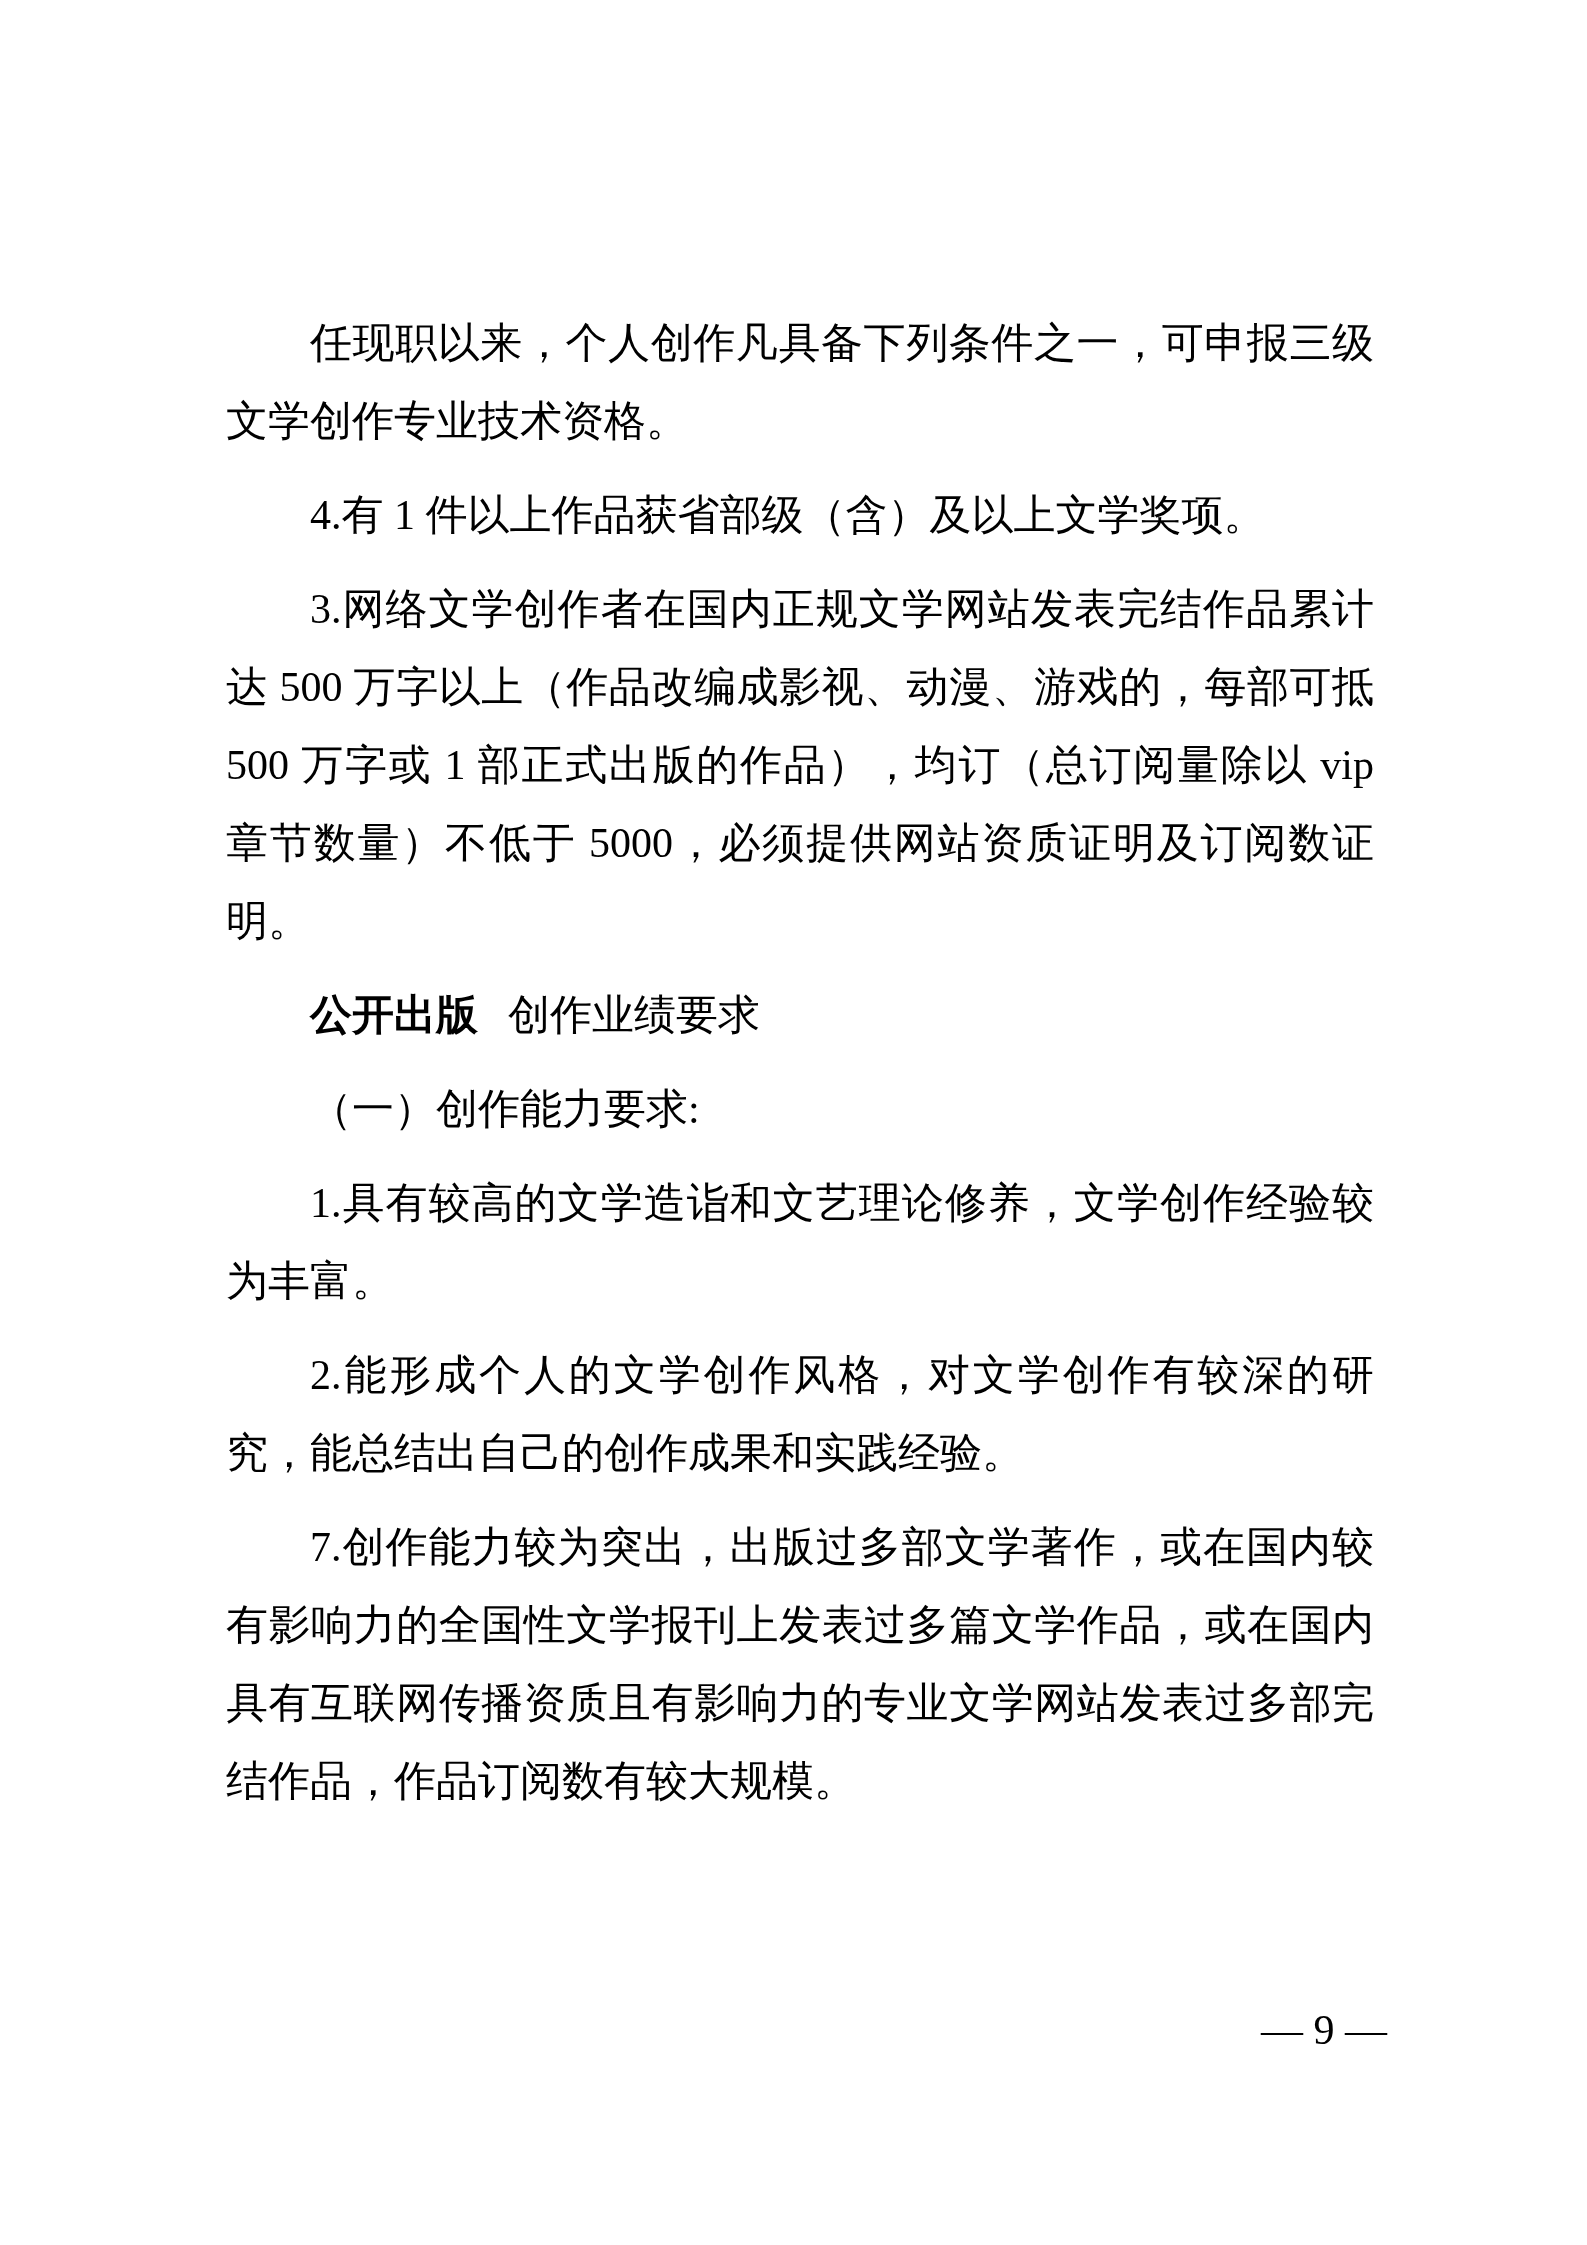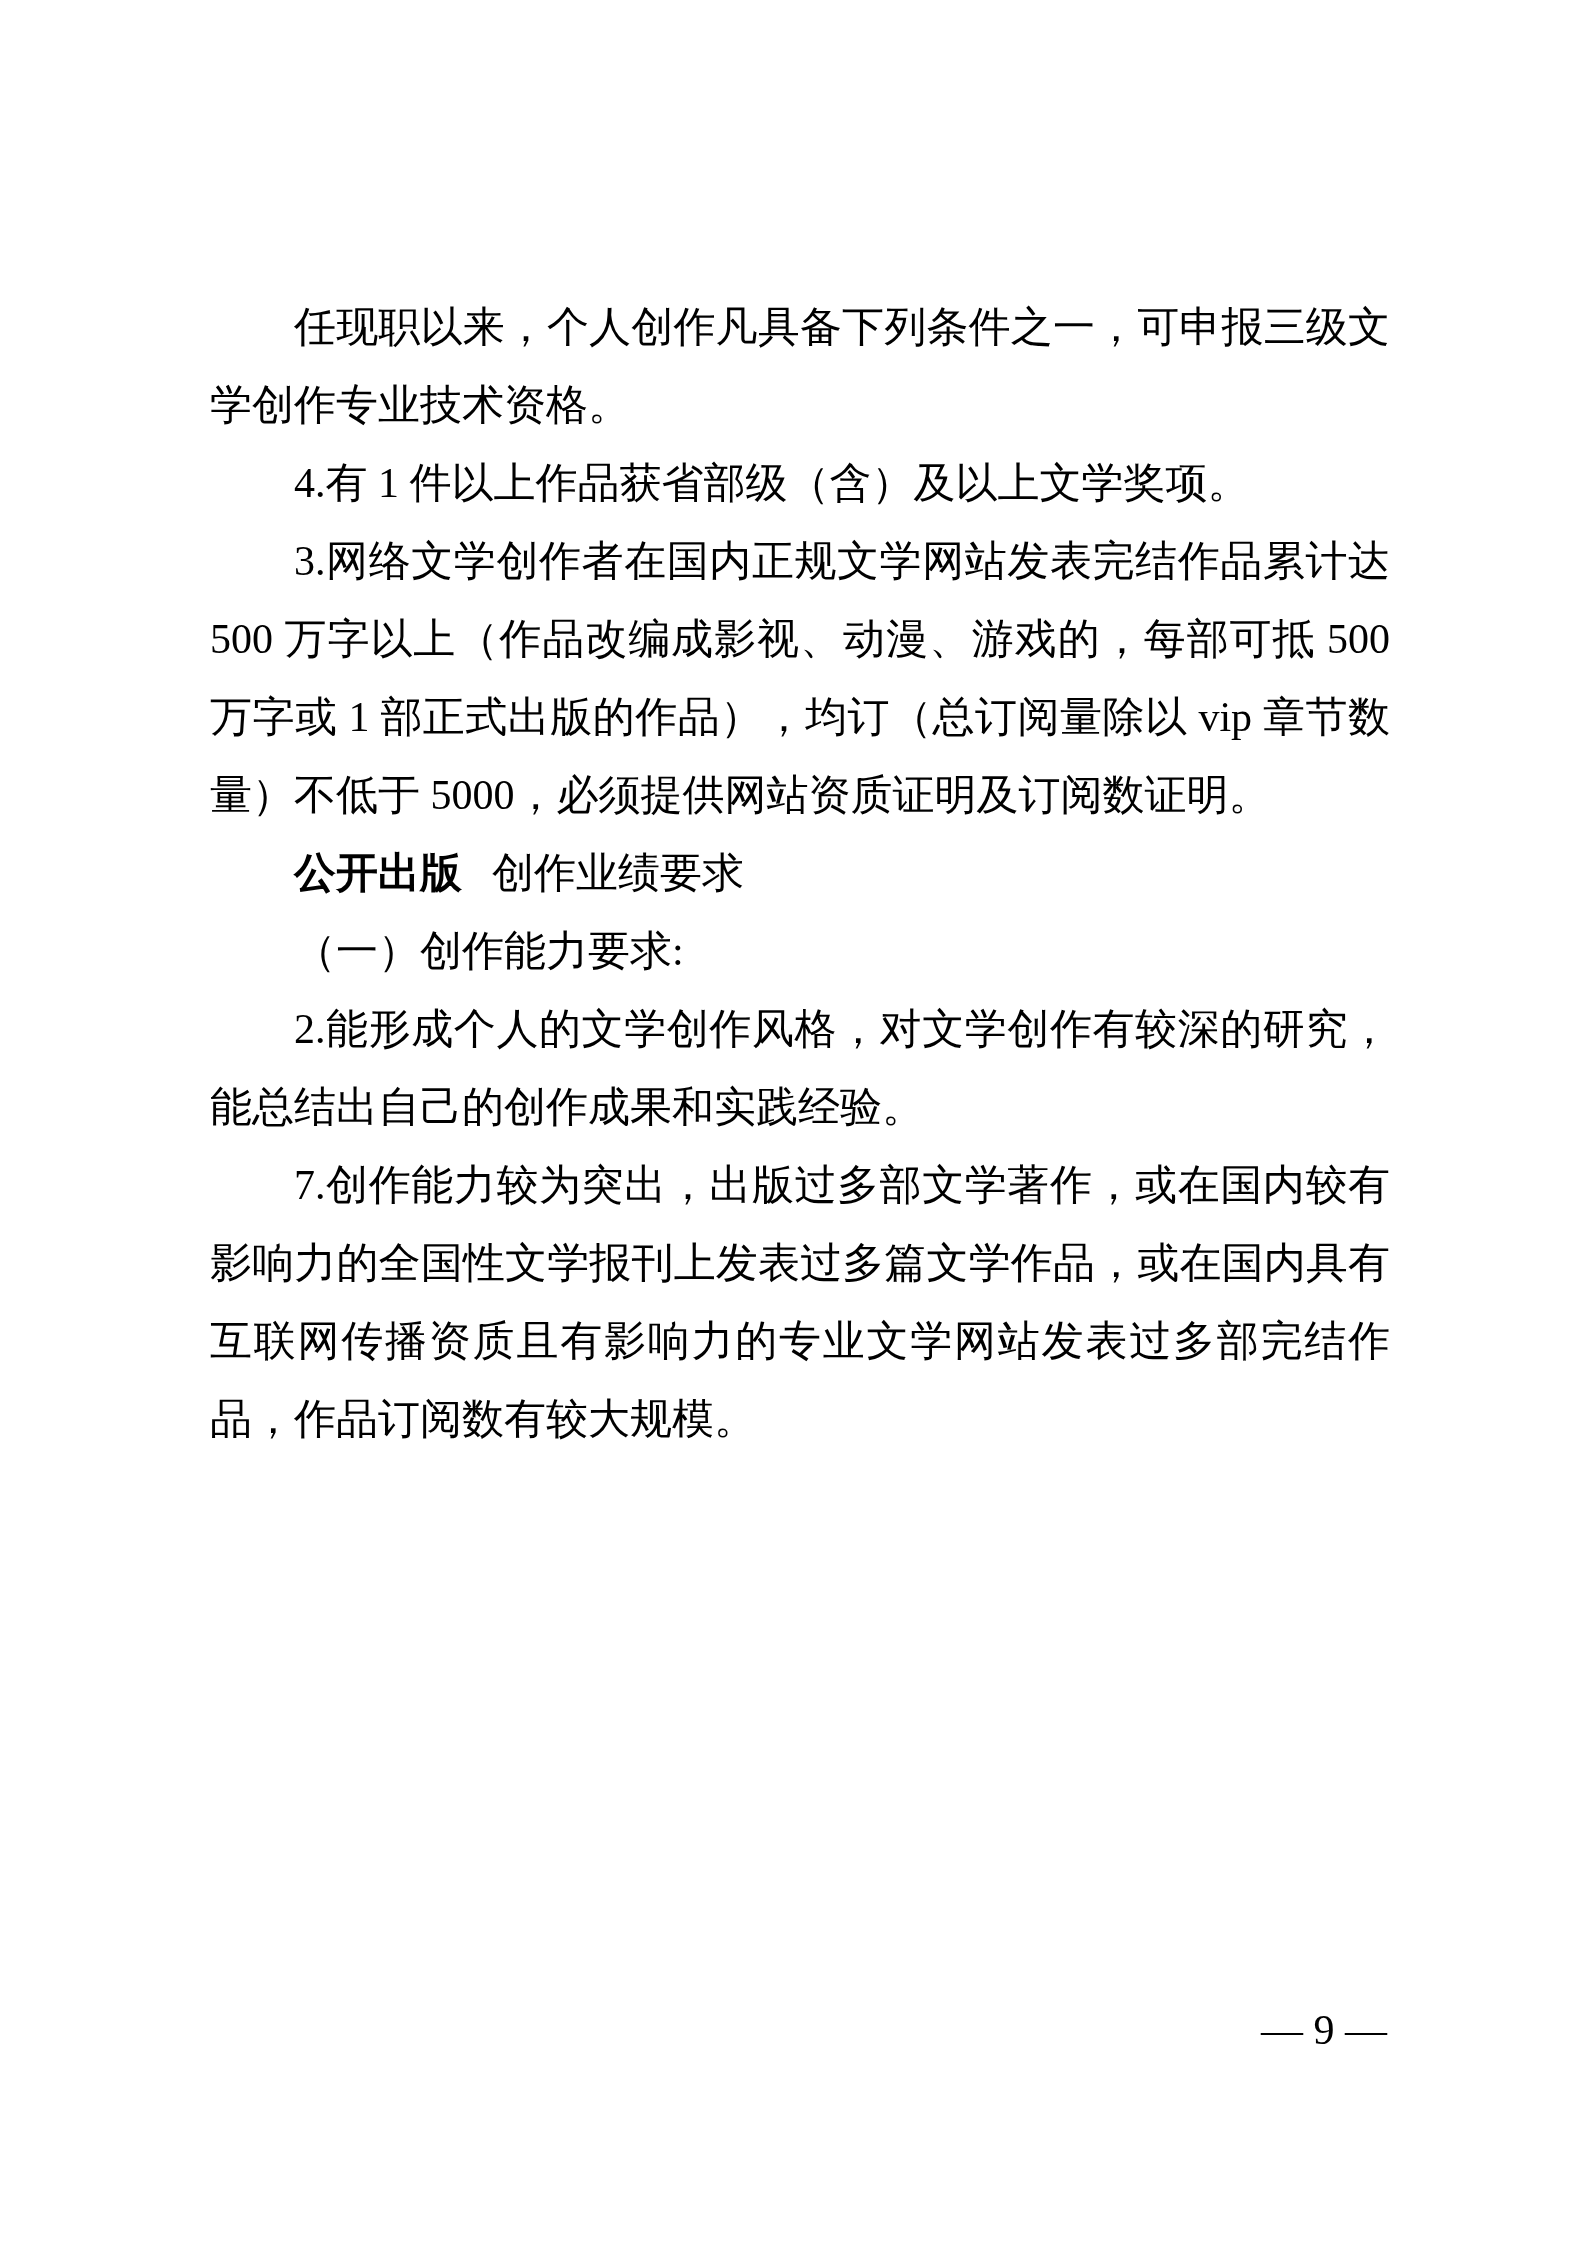--- a/index.html
+++ b/index.html
@@ -13,21 +13,21 @@
     font-family: "Liberation Serif", "DejaVu Serif", serif;
     overflow: hidden;
   }
   .content {
     position: absolute;
     left: 210px;
     top: 288px;
     width: 1180px;
   }
   .para {
-    margin: 0;
+    margin: 16px;
     font-size: 42px;
     line-height: 78px;
     text-align: justify;
     text-justify: inter-ideograph;
     text-indent: 84px;
     word-break: break-all;
   }
   .article-heading .article-label {
     font-weight: bold;
     margin-right: 30px;
@@ -53,20 +53,21 @@
     <p class="para">4.有 1 件以上作品获省部级（含）及以上文学奖项。</p>
 
     <p class="para">3.网络文学创作者在国内正规文学网站发表完结作品累计达 500 万字以上（作品改编成影视、动漫、游戏的，每部可抵 500 万字或 1 部正式出版的作品），均订（总订阅量除以 vip 章节数量）不低于 5000，必须提供网站资质证明及订阅数证明。</p>
 
     <p class="para article-heading">
       <span class="article-label">公开出版</span><span>创作业绩要求</span>
     </p>
 
     <p class="para">（一）创作能力要求:</p>
 
+    <p class="para">1.具有较高的文学造诣和文艺理论修养，文学创作经验较为丰富。</p>
 
     <p class="para">2.能形成个人的文学创作风格，对文学创作有较深的研究，能总结出自己的创作成果和实践经验。</p>
 
     <p class="para">7.创作能力较为突出，出版过多部文学著作，或在国内较有影响力的全国性文学报刊上发表过多篇文学作品，或在国内具有互联网传播资质且有影响力的专业文学网站发表过多部完结作品，作品订阅数有较大规模。</p>
 
 
   </div>
 
   <div class="page-number">— 9 —</div>
 </div>

